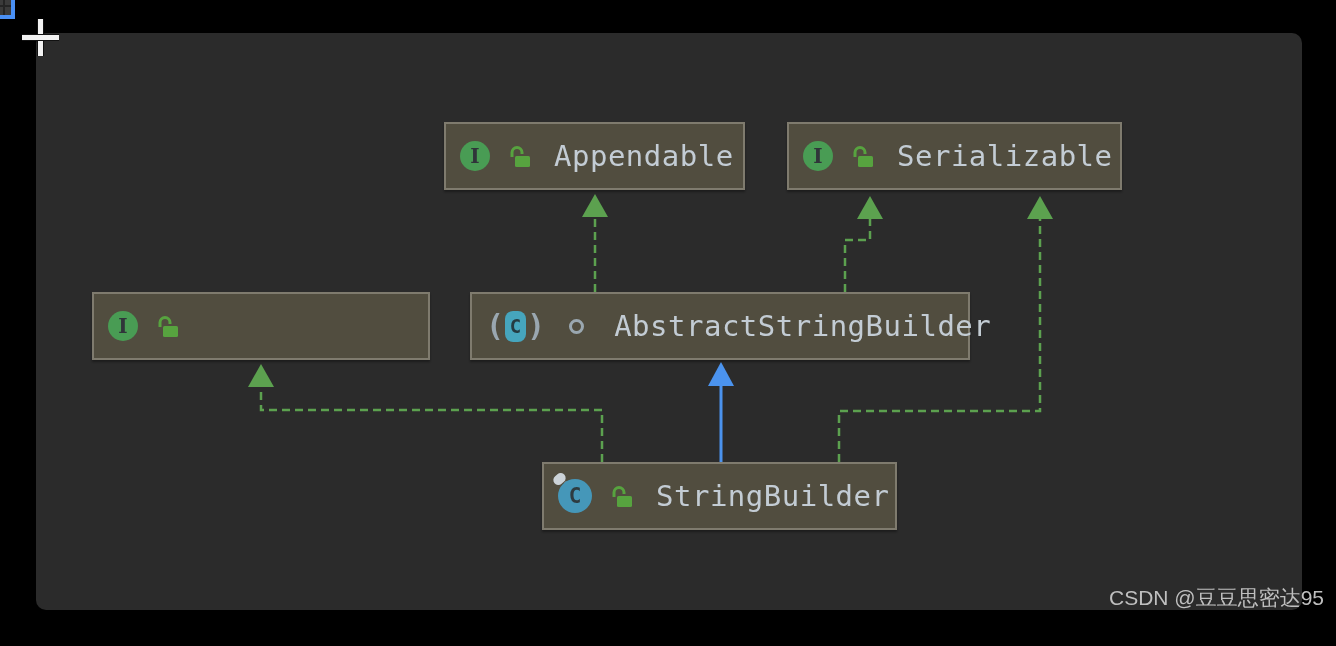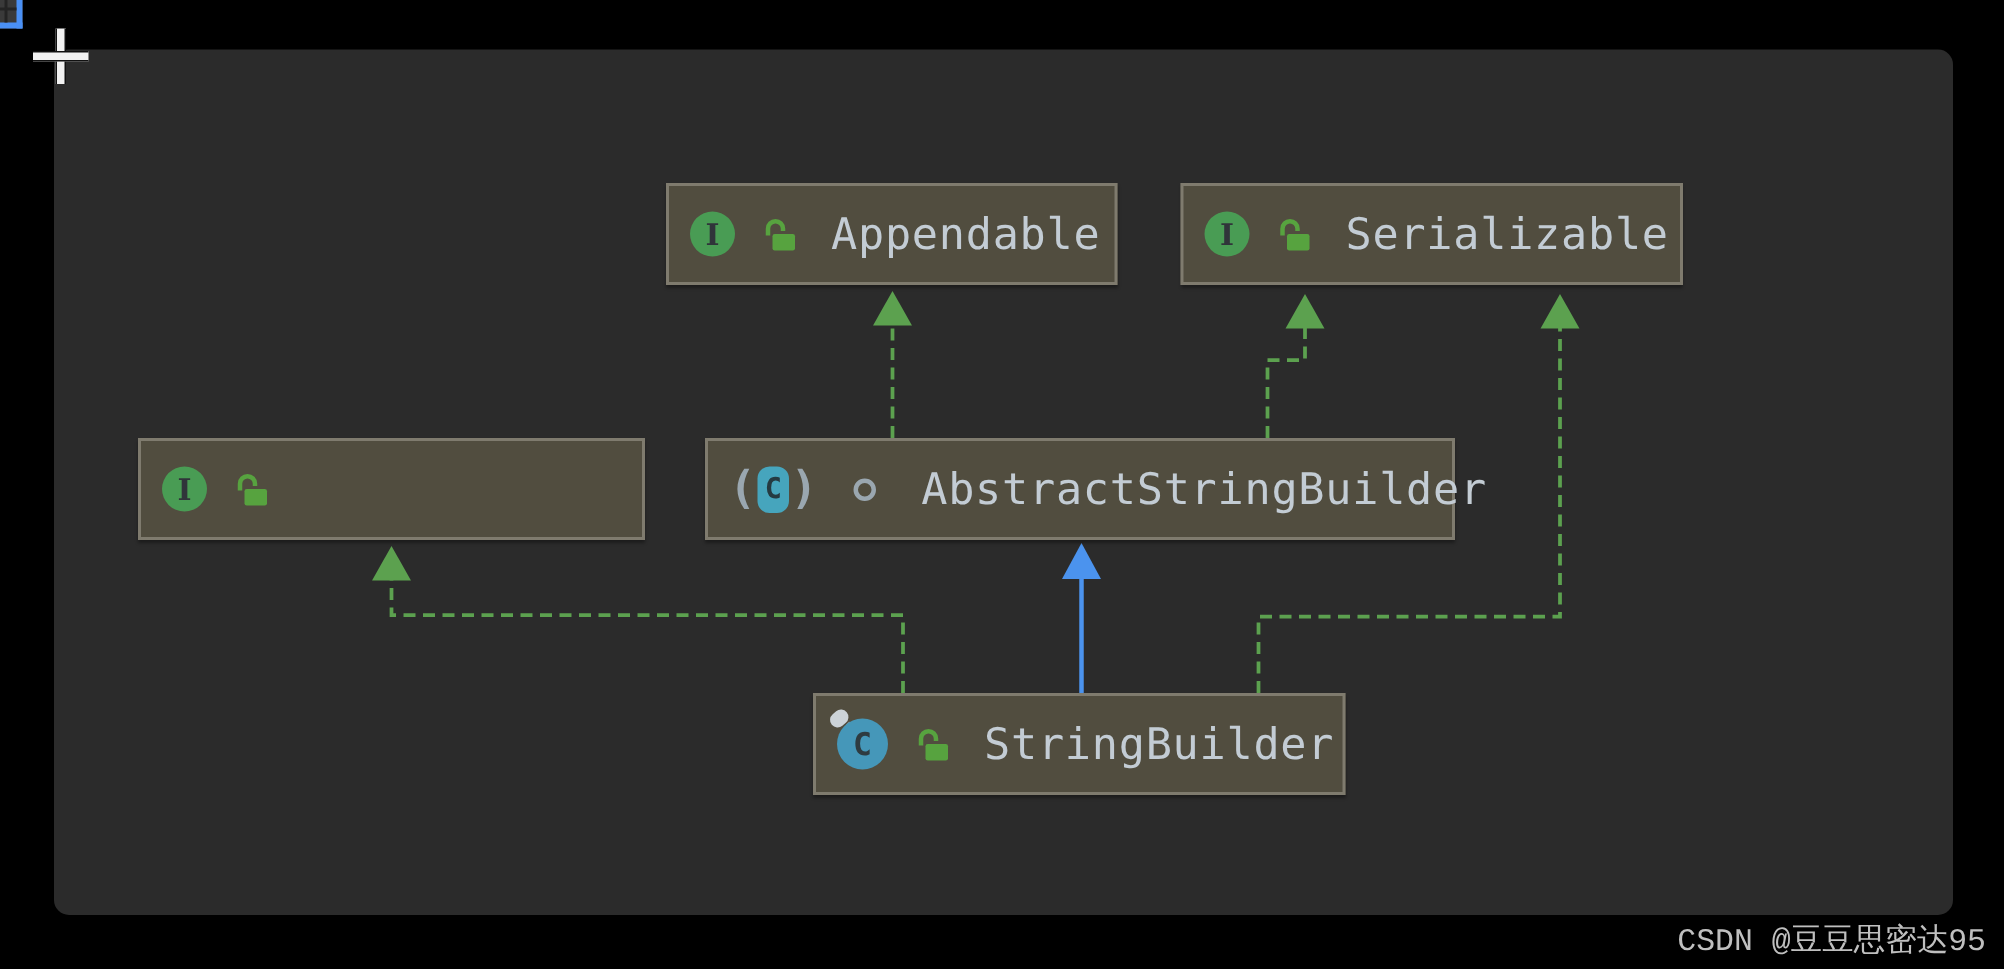--- a/index.html
+++ b/index.html
@@ -89,23 +89,23 @@
     background:#ccd3d8;transform:rotate(-40deg);
   }
   .class-icon .pin-stem{
     position:absolute;left:6px;top:4px;width:7px;height:3px;background:#8b9297;
     transform:rotate(45deg);
   }
   
   svg.arrows{position:absolute;left:0;top:0;pointer-events:none;}
   
   .watermark{
-    position:absolute;right:12px;top:612px;
+    position:absolute;right:12px;top:584px;
     color:#bfbfbf;font-size:21px;
-    font-family:Liberation Mono, monospace;
+    font-family:Liberation Sans, sans-serif;
   }
 </style>
 </head>
 <body>
 
 <div class="panel"></div>
 
 <div class="thumb-icon"></div>
 
 <div class="crosshair">

